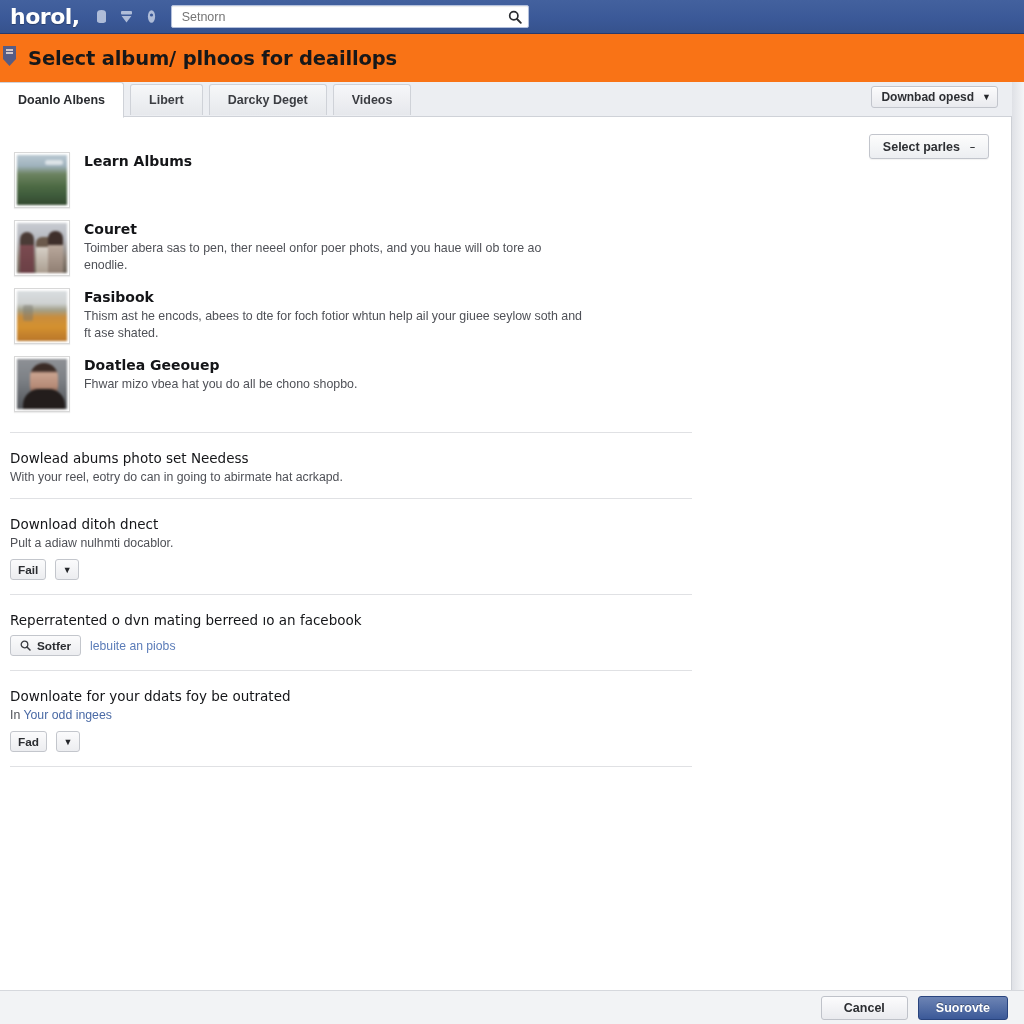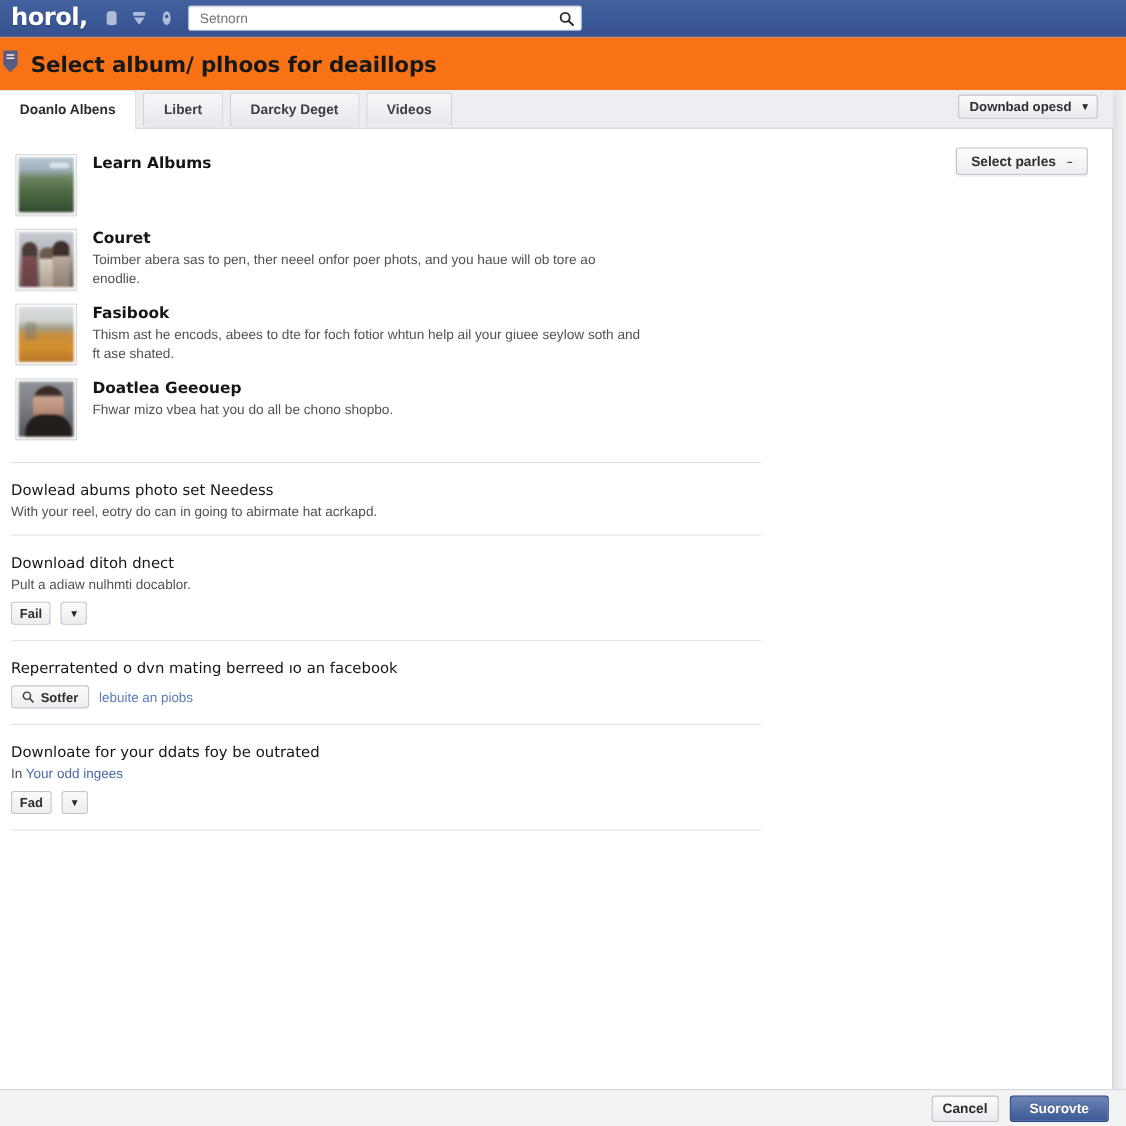--- a/index.html
+++ b/index.html
@@ -223,21 +223,21 @@
     font-size: 12.5px; font-weight: bold; color: #2d2f33;
     filter: blur(0.28px);
     cursor: pointer;
     box-shadow: 0 1px 1px rgba(0,0,0,0.05);
   }
   .caret { font-size: 9px; color: #24262a; }
 
   
   .content {
     position: absolute;
-    left: 0; top: 41px;
+    left: 0; top: 53px;
     width: 876px;
     bottom: 0;
     padding: 11px 14px 0 0;
     overflow: hidden;
   }
   .album-row {
     display: flex;
     align-items: flex-start;
     padding: 6px 0 6px 14px;
     gap: 14px;
@@ -398,21 +398,21 @@
     width: 1024px; height: 34px;
     background: #f2f3f5;
     border-top: 1px solid #d6d8dd;
     display: flex;
     align-items: center;
     justify-content: flex-end;
     gap: 10px;
     padding-right: 16px;
   }
   .btn-cancel {
-    height: 24px; padding: 0 9px;
+    height: 24px; padding: 0 22px;
     background: linear-gradient(to bottom, #fcfcfd, #e9eaee);
     border: 1px solid #bfc2c9;
     border-radius: 3px;
     font-size: 12.5px; font-weight: bold; color: #2b2d31;
     display: flex; align-items: center;
     cursor: pointer; filter: blur(0.3px);
   }
   .btn-primary {
     height: 24px; padding: 0 17px;
     background: linear-gradient(to bottom, #6d84b4, #3b5998);

